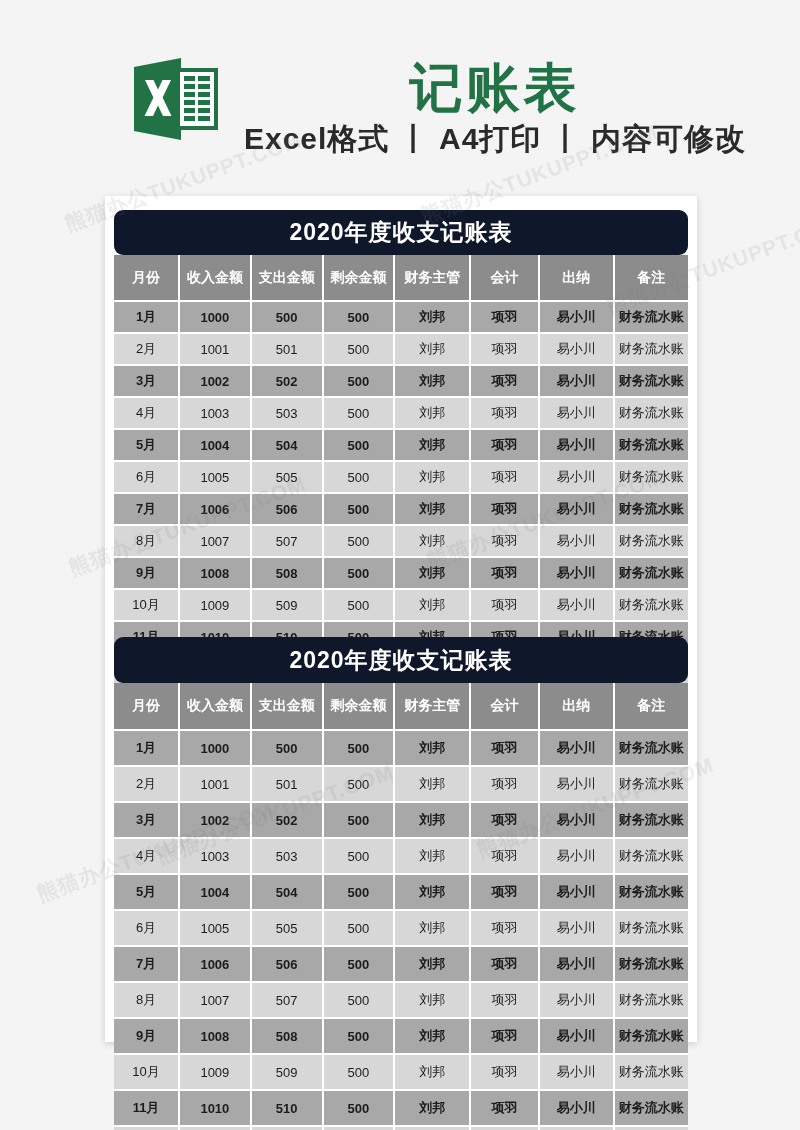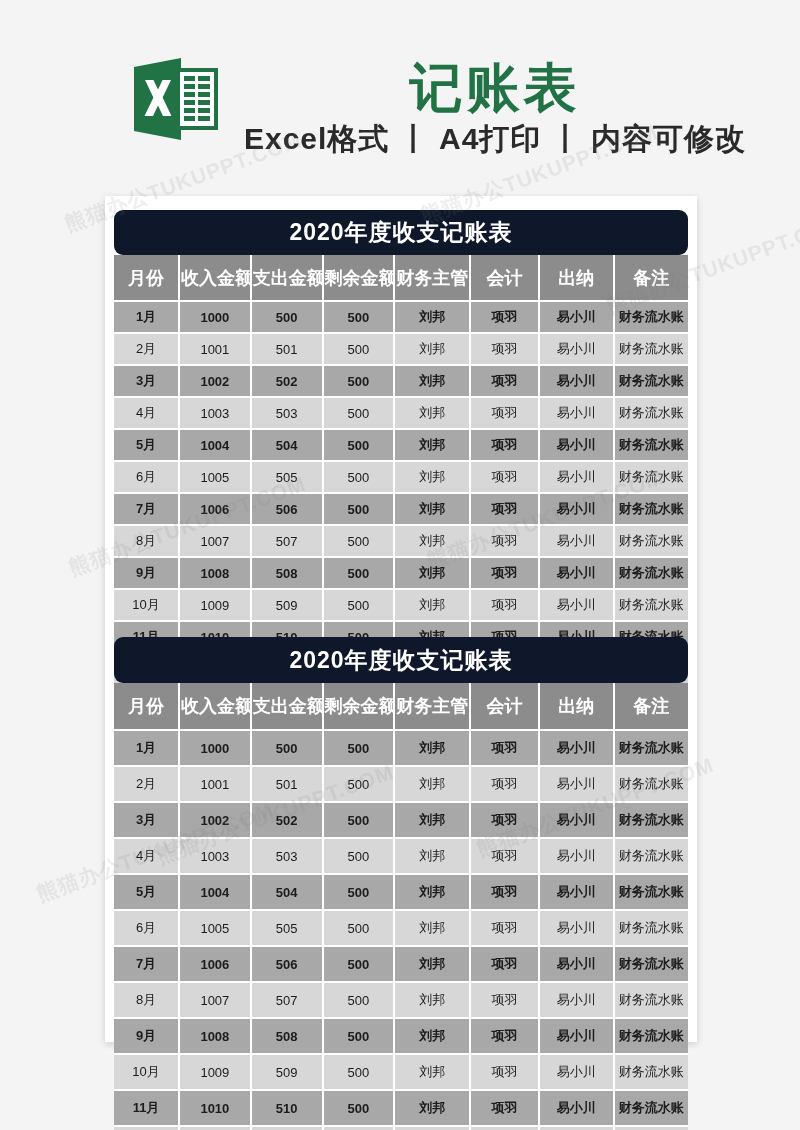--- a/index.html
+++ b/index.html
@@ -120,21 +120,21 @@
     color: #1c1c1c;
     overflow: hidden;
     white-space: nowrap;
   }
   table.ledger th:last-child, table.ledger td:last-child { border-right: none; }
 
   table.ledger thead th {
     background: #8c8c8c;
     color: #ffffff;
     font-weight: bold;
-    font-size: 18px;
+    font-size: 14px;
   }
   #table-block-1 thead th { height: 43px; }
   #table-block-2 thead th { height: 44px; }
 
   table.ledger tbody td {
     font-size: 13px;
   }
   #table-block-1 tbody td { height: 28px; }
   #table-block-2 tbody td { height: 32px; }
 

